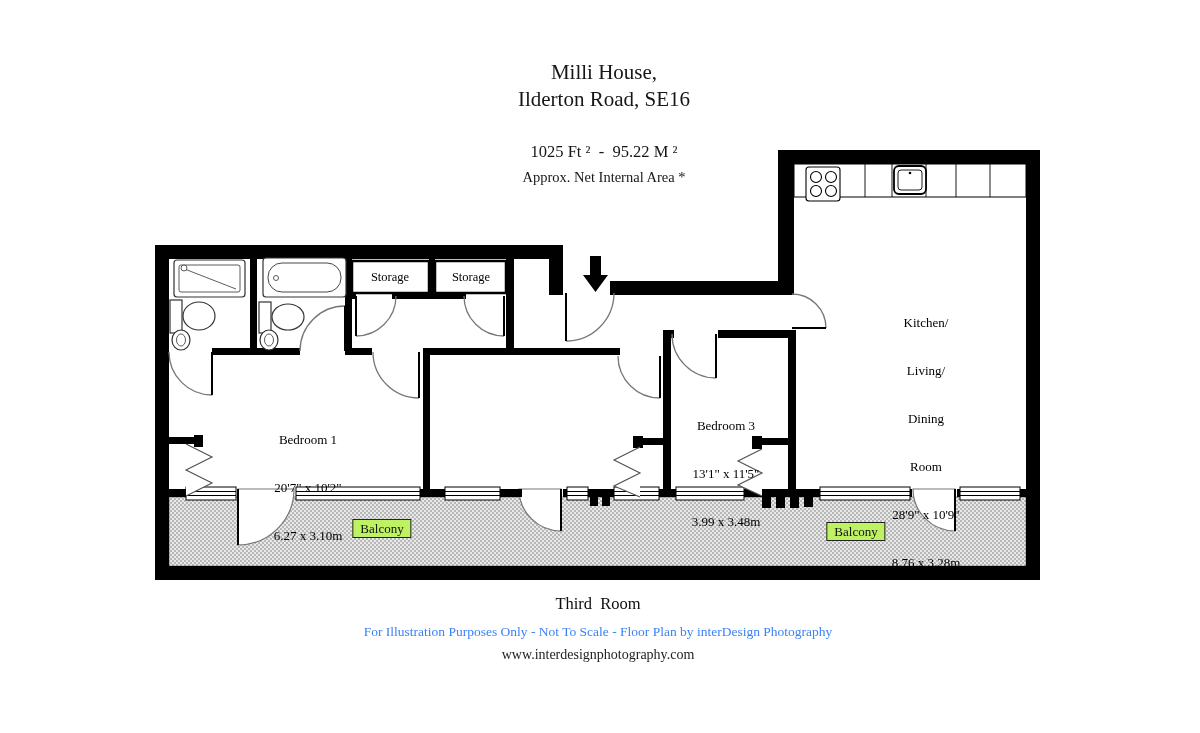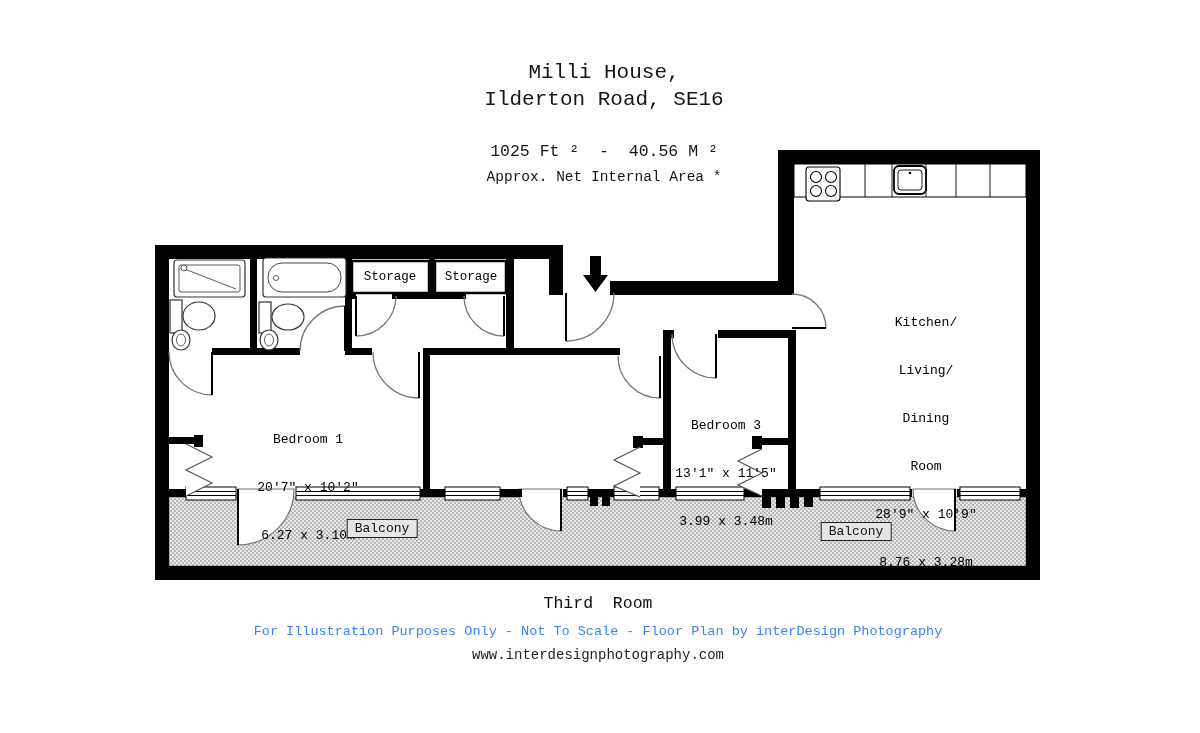--- a/index.html
+++ b/index.html
@@ -1,24 +1,24 @@
 <!DOCTYPE html>
 <html><head>
 <meta charset="utf-8">
 <style>
   html,body{margin:0;padding:0;background:#fff;}
   #stage{
     position:relative;width:1200px;height:733px;background:#fff;overflow:hidden;
-    font-family:Liberation Mono, monospace;color:#111;
+    font-family:Liberation Serif, serif;color:#111;
   }
   #plan-svg{position:absolute;left:0;top:0;}
   .lbl{position:absolute;transform:translateX(-50%);text-align:center;white-space:pre;line-height:16px;}
   .room-lbl{font-size:13px;color:#000;}
   .storage-lbl{font-size:12.5px;color:#000;}
-  .balcony-lbl{font-size:13px;background:#e5e5e5;border:1px solid #222;padding:0px 7px;line-height:17px;}
+  .balcony-lbl{font-size:13px;background:#bef264;border:1px solid #222;padding:0px 7px;line-height:17px;}
   .title1{font-size:21px;line-height:27px;color:#161616;}
   .title-sub{font-size:14.5px;color:#161616;}
   .title-area{font-size:16.5px;color:#161616;}
   .footer-floor{font-size:16.5px;color:#0d0d0d;}
   .footer-disc{font-size:13.5px;color:#3b82f6;}
   .footer-url{font-size:14px;color:#222;}
 </style>
 </head>
 <body>
 
@@ -220,21 +220,21 @@
         <circle cx="910" cy="173" r="1.3" fill="#000" stroke="none"></circle>
       </g>
     </g>
 
     <path d="M590,256 h11 v19 h7 l-12.5,17 -12.5,-17 h7 Z" fill="#000"></path>
   </svg>
 
   <div class="lbl title1" style="left:604px;top:59px;">Milli House,</div>
   <div class="lbl title1" style="left:604px;top:86px;">Ilderton Road, SE16</div>
   <div class="lbl title-sub" style="left:604px;top:121px;margin-top:48px;">Approx. Net Internal Area *</div>
-  <div class="lbl title-area" style="left:604px;top:144px;">1025 Ft ²  -  40.56 M ²</div>
+  <div class="lbl title-area" style="left:604px;top:144px;">1025 Ft ²  -  95.22 M ²</div>
 
   <div class="lbl storage-lbl" style="left:390px;top:269px;">Storage</div>
   <div class="lbl storage-lbl" style="left:471px;top:269px;">Storage</div>
 
   <div class="lbl room-lbl" style="left:308px;top:400px;">
     <div>Bedroom 1</div>
     <div>20'7" x 10'2"</div>
     <div>6.27 x 3.10m</div>
   </div>
 

